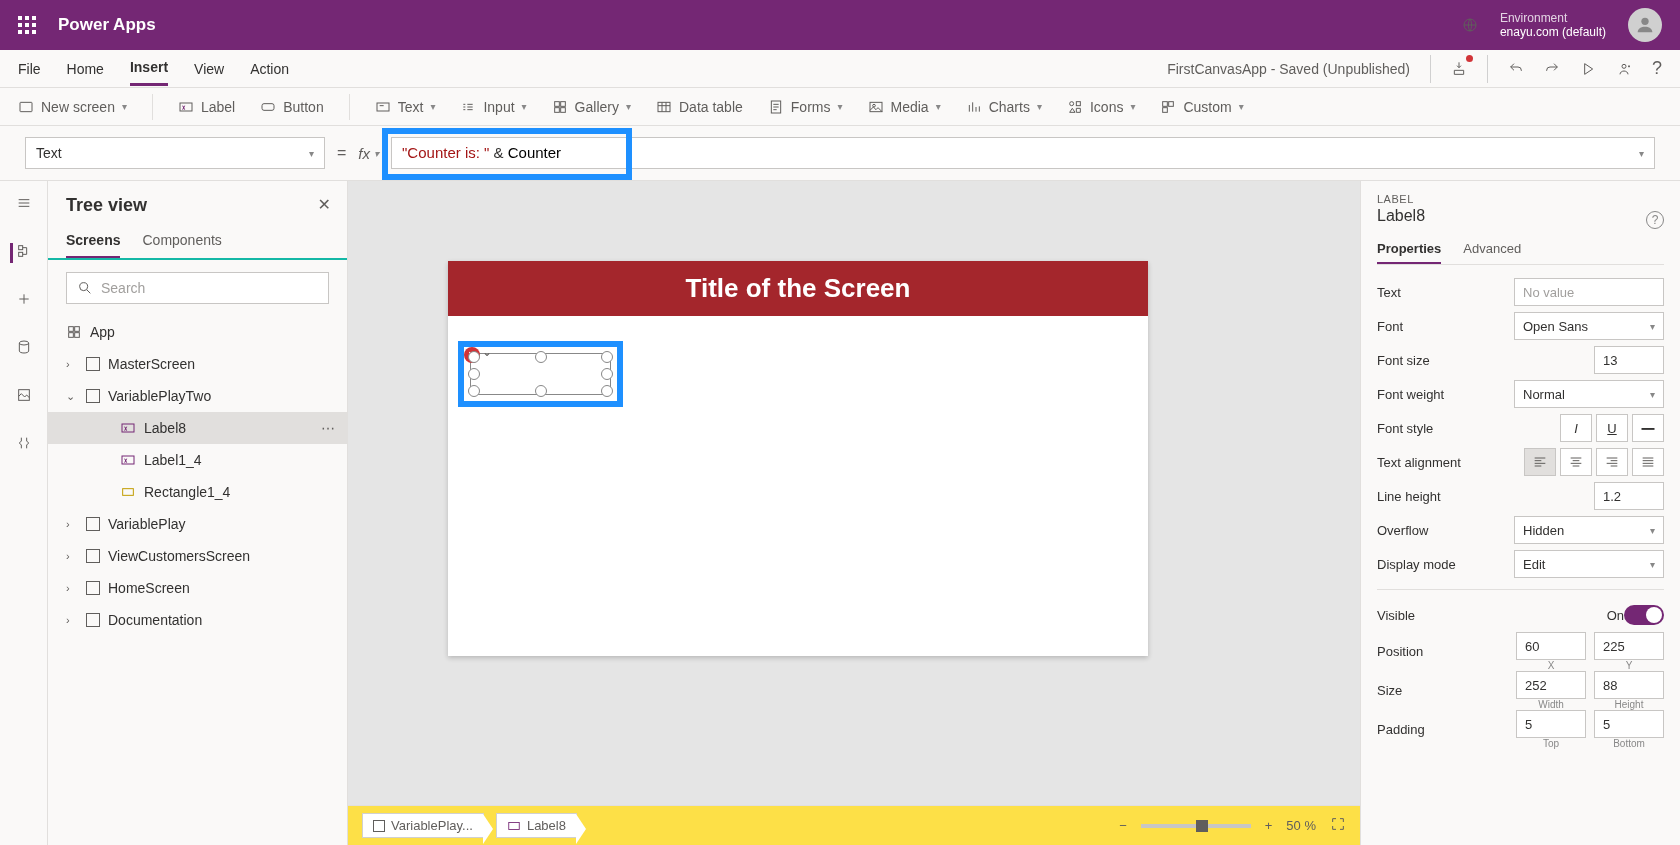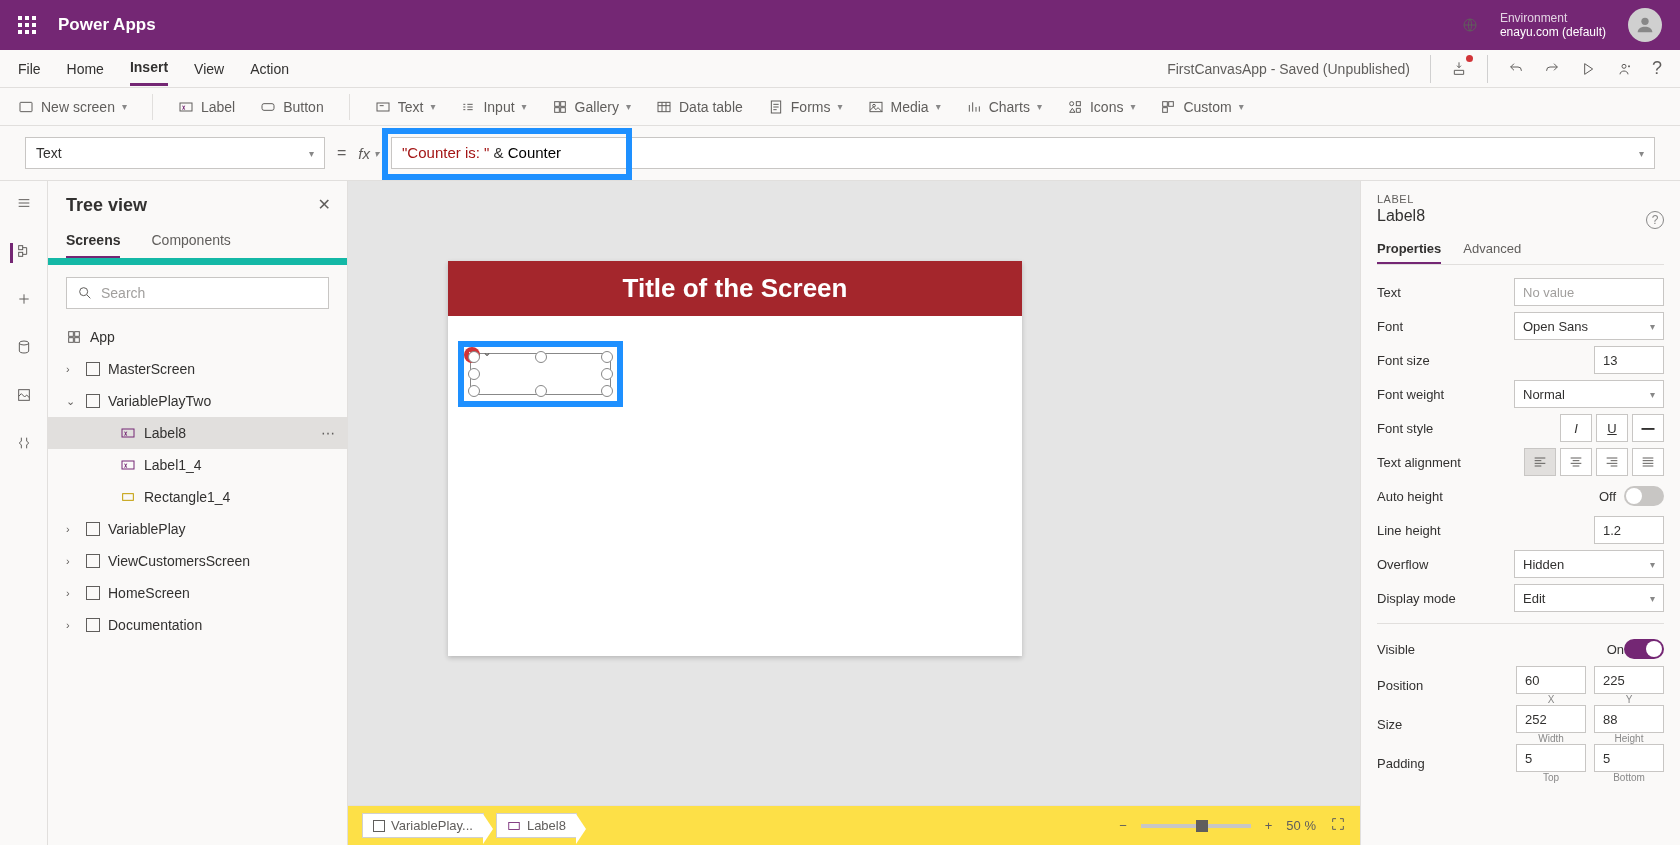--- a/index.html
+++ b/index.html
@@ -43,35 +43,35 @@
 
 
 .main { display: flex; height: calc(845px - 50px - 38px - 38px - 55px); border-radius: 23px; }
 .leftrail { width: 48px; background: #faf9f8; border-right: 1px solid #e1dfdd; display: flex; flex-direction: column; align-items: center; padding-top: 14px; gap: 28px; color: #605e5c; }
 .leftrail .ri { cursor:pointer; }
 .leftrail .ri.active { color:#323130; border-left: 3px solid #742774; padding-left:3px; margin-left:-6px;}
 
 .treepanel { width: 300px; background: #faf9f8; border-right: 1px solid #e1dfdd; display:flex; flex-direction:column; position:relative; }
 .treepanel h3 { font-size: 18px; font-weight: 600; padding: 14px 18px 8px; color:#323130; }
 .close-x { position:absolute; right:16px; top:14px; cursor:pointer; color:#605e5c; font-size:16px; }
-.tabs { display:flex; gap:31px; padding: 0 18px; border-bottom:7px solid #14b8a6; }
+.tabs { display:flex; gap:22px; padding: 0 18px; border-bottom:2px solid #14b8a6; }
 .tabs .t { font-size:14px; padding:8px 0; cursor:pointer; color:#605e5c; }
 .tabs .t.active { color:#323130; font-weight:600; border-bottom:2px solid #742774; }
 .searchbox { margin: 12px 18px; height: 32px; border:1px solid #c8c6c4; background:#fff; display:flex; align-items:center; padding:0 10px; gap:8px; color:#605e5c; font-size:14px; }
 .treelist { flex:1; overflow:auto; font-size:14px; color:#323130; }
 .treelist .row { display:flex; align-items:center; height:32px; padding-left:18px; gap:8px; cursor:pointer; }
 .treelist .row.indent2 { padding-left:72px; }
 .treelist .row.selected { background:#e1dfdd; }
 .treelist .row .more { margin-left:auto; margin-right:12px; color:#605e5c; }
 .caret2 { width:12px; display:inline-block; color:#605e5c; font-size:11px; }
 .sq { width:14px; height:14px; border:1.5px solid #605e5c; display:inline-block; }
 
 
 .canvas-area { flex:1; background:#e5e5e5; position:relative; }
-.artboard { position:absolute; left:100px; top:80px; width:574px; height:395px; background:#fff; box-shadow:0 2px 5px rgba(0,0,0,.2); }
+.artboard { position:absolute; left:100px; top:80px; width:700px; height:395px; background:#fff; box-shadow:0 2px 5px rgba(0,0,0,.2); }
 .titlebar-art { height:55px; background:#a4262c; color:#fff; display:flex; align-items:center; justify-content:center; font-size:26px; font-weight:700; }
 .selected-label { position:absolute; left:10px; top:80px; width:165px; height:66px; border:6px solid #1e90ff; }
 .selbox-inner { position:absolute; inset:6px; border:1px solid #888; }
 .handle { position:absolute; width:12px; height:12px; background:#fff; border:1px solid #888; border-radius:50%; }
 .h-tl{left:4px;top:4px}.h-tr{right:4px;top:4px}.h-bl{left:4px;bottom:4px}.h-br{right:4px;bottom:4px}
 .h-tm{left:50%;top:4px;transform:translateX(-50%)}.h-bm{left:50%;bottom:4px;transform:translateX(-50%)}
 .h-ml{left:4px;top:50%;transform:translateY(-50%)}.h-mr{right:4px;top:50%;transform:translateY(-50%)}
 .del-badge{position:absolute;left:0px;top:0px;width:16px;height:16px;background:#d13438;border-radius:50%;color:#fff;font-size:11px;display:flex;align-items:center;justify-content:center;}
 
 
@@ -521,29 +521,20 @@
             </svg>
           </div>
         <div class="b">
             <svg class="i" viewBox="0 0 24 24">
               <path d="M4 6h16M4 10h16M4 14h16M4 18h16"></path>
             </svg>
           </div>
       </div>
       </div>
 
-    <div class="prow">
-        <span>Auto height</span>
-      <div style="display:flex;align-items:center;gap:8px;">
-          <span>Off</span>
-      <div class="toggle off">
-            <div class="k"></div>
-          </div>
-        </div>
-      </div>
 
     <div class="prow">
         <span>Line height</span>
       <div class="pinput w80">
           <span>1.2</span>
         </div>
       </div>
 
     <div class="prow">
         <span>Overflow</span>

